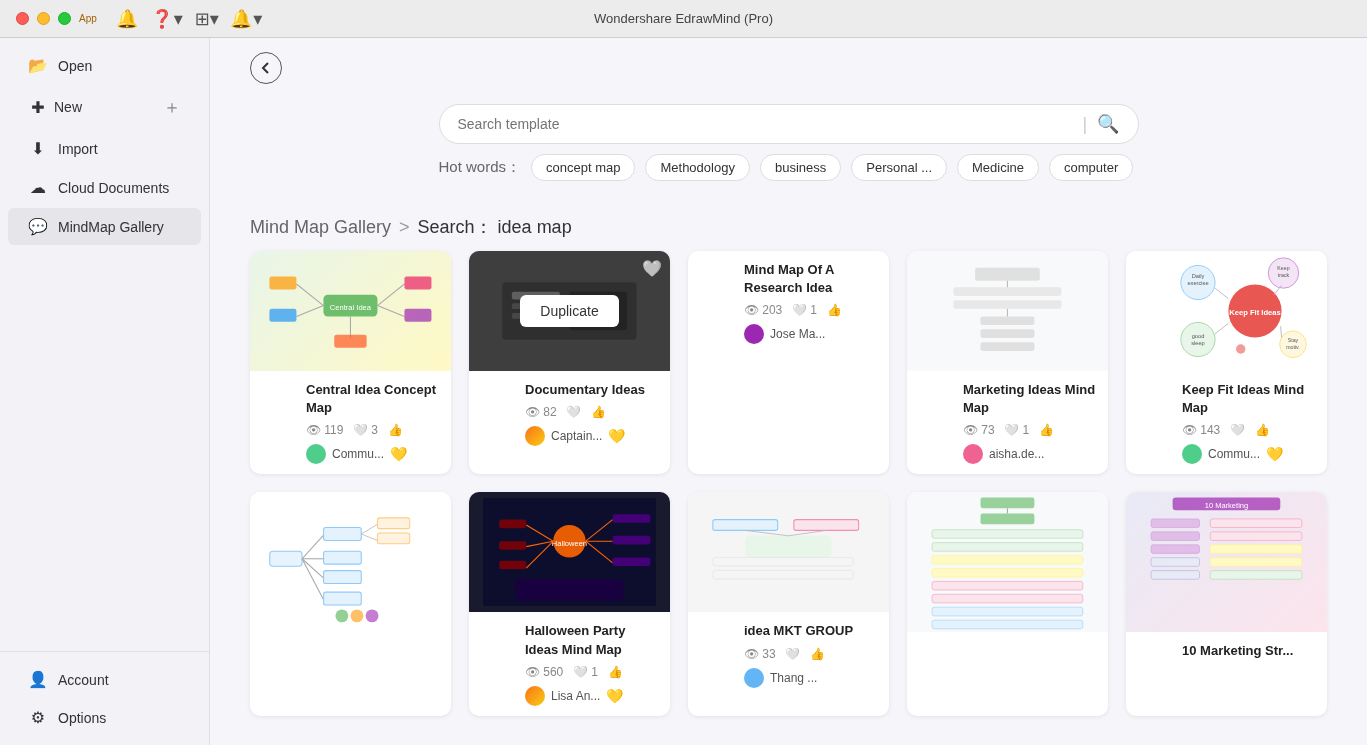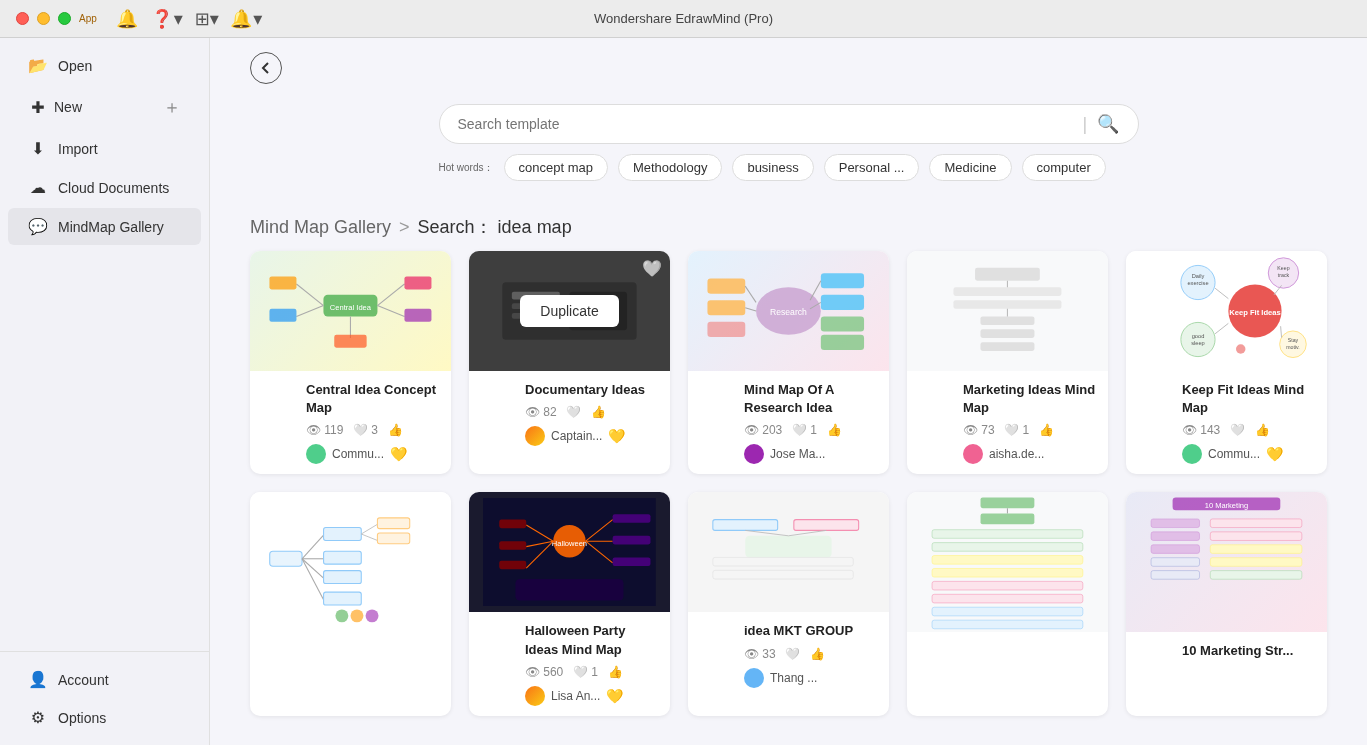--- a/index.html
+++ b/index.html
@@ -92,21 +92,21 @@
     
     .hot-words {
       display: flex;
       align-items: center;
       gap: 10px;
       padding: 10px 0 16px;
       max-width: 700px;
       margin: 0 auto;
       flex-wrap: wrap;
     }
-    .hot-words-label { font-size: 10px; color: #666; white-space: nowrap; }
+    .hot-words-label { font-size: 15px; color: #666; white-space: nowrap; }
     .hot-tag {
       padding: 5px 14px;
       border: 1px solid #ddd;
       border-radius: 20px;
       font-size: 13px;
       color: #333;
       cursor: pointer;
       background: white;
     }
 
@@ -343,37 +343,20 @@
           </div>
           <div class="card-author">
             <div class="author-avatar gradient"></div>
             <span>Captain...</span>
             <span class="gold-badge">💛</span>
           </div>
         </div>
       </div>
 
       <div class="card">
-        <div class="card-thumb thumb-research">
-          <svg width="90%" height="90%" viewBox="0 0 160 100">
-            <ellipse cx="80" cy="50" rx="30" ry="22" fill="#c8a0d0" opacity="0.8"></ellipse>
-            <text x="80" y="54" text-anchor="middle" font-size="8" fill="white">Research</text>
-            <rect x="110" y="15" width="40" height="14" rx="3" fill="#4fc3f7" opacity="0.8"></rect>
-            <rect x="110" y="35" width="40" height="14" rx="3" fill="#4fc3f7" opacity="0.8"></rect>
-            <rect x="110" y="55" width="40" height="14" rx="3" fill="#81c784" opacity="0.8"></rect>
-            <rect x="110" y="72" width="40" height="14" rx="3" fill="#81c784" opacity="0.8"></rect>
-            <line x1="110" y1="22" x2="100" y2="40" stroke="#aaa" stroke-width="1"></line>
-            <line x1="110" y1="42" x2="100" y2="48" stroke="#aaa" stroke-width="1"></line>
-            <rect x="5" y="20" width="35" height="14" rx="3" fill="#ffb74d" opacity="0.8"></rect>
-            <rect x="5" y="40" width="35" height="14" rx="3" fill="#ffb74d" opacity="0.8"></rect>
-            <rect x="5" y="60" width="35" height="14" rx="3" fill="#ef9a9a" opacity="0.8"></rect>
-            <line x1="40" y1="27" x2="50" y2="42" stroke="#aaa" stroke-width="1"></line>
-            <line x1="40" y1="47" x2="50" y2="50" stroke="#aaa" stroke-width="1"></line>
-          </svg>
-        </div>
         <div class="card-body">
           <div class="card-title">Mind Map Of A Research Idea</div>
           <div class="card-stats">
             <span class="stat">👁 <span>203</span></span>
             <span class="stat">🤍 <span>1</span></span>
             <span class="stat">👍</span>
           </div>
           <div class="card-author">
             <div class="author-avatar" style="background:#9c27b0;"></div>
             <span>Jose Ma...</span>

